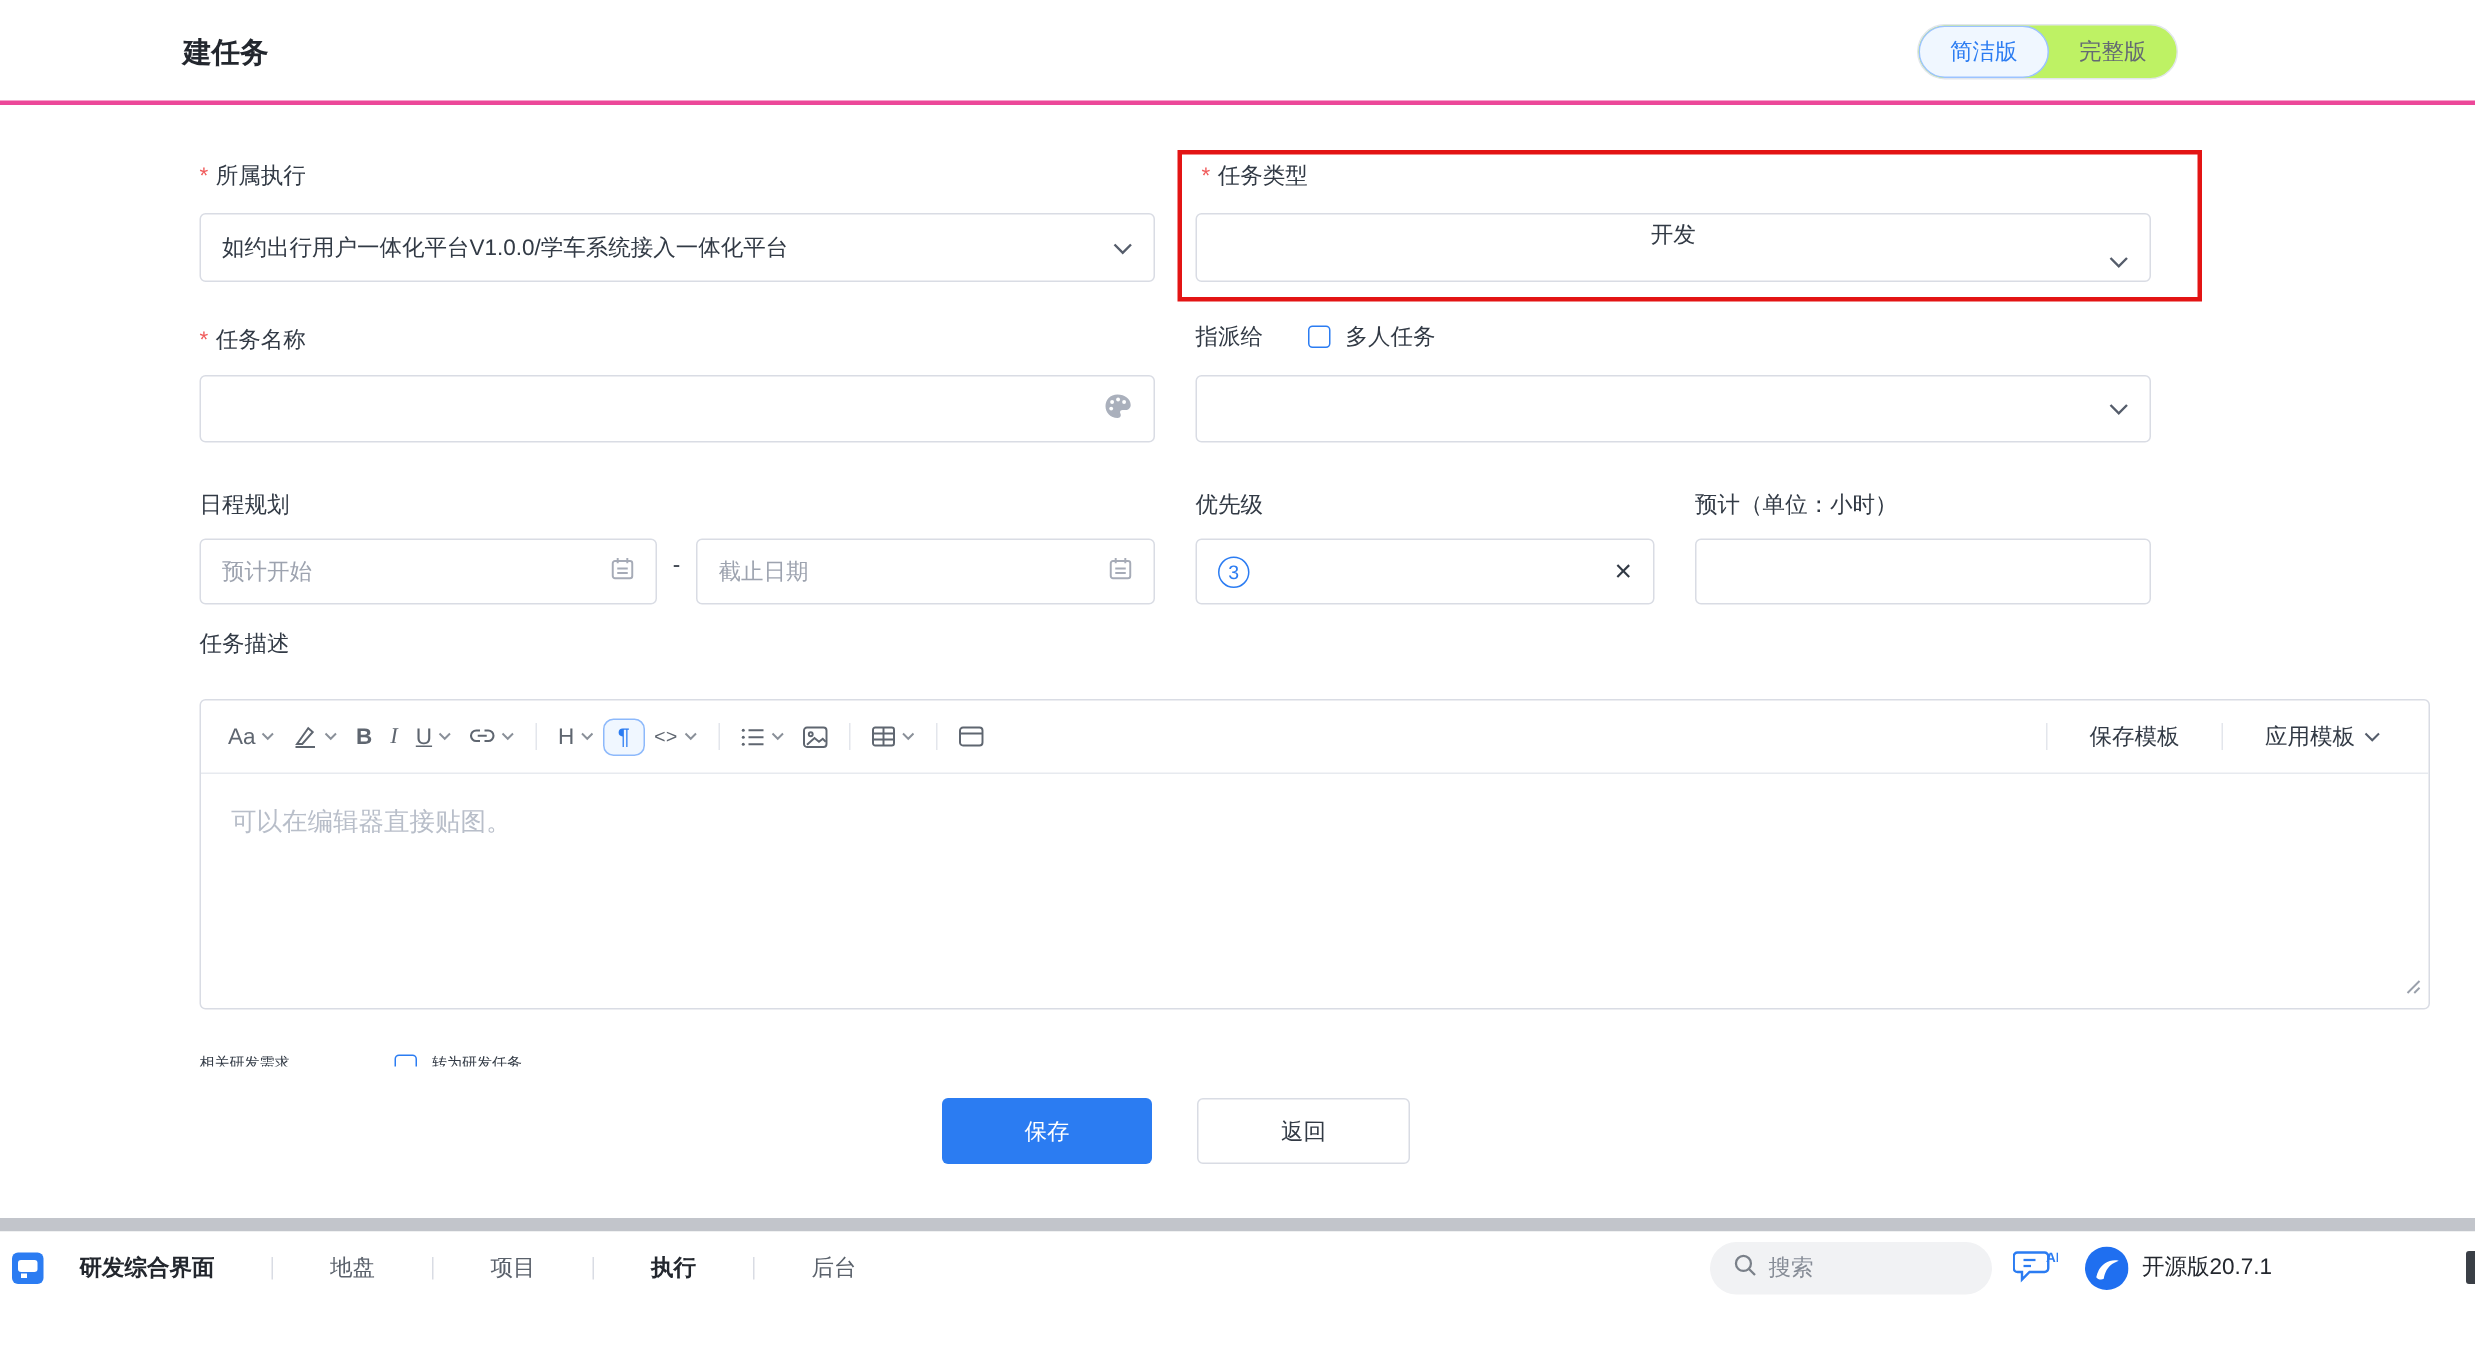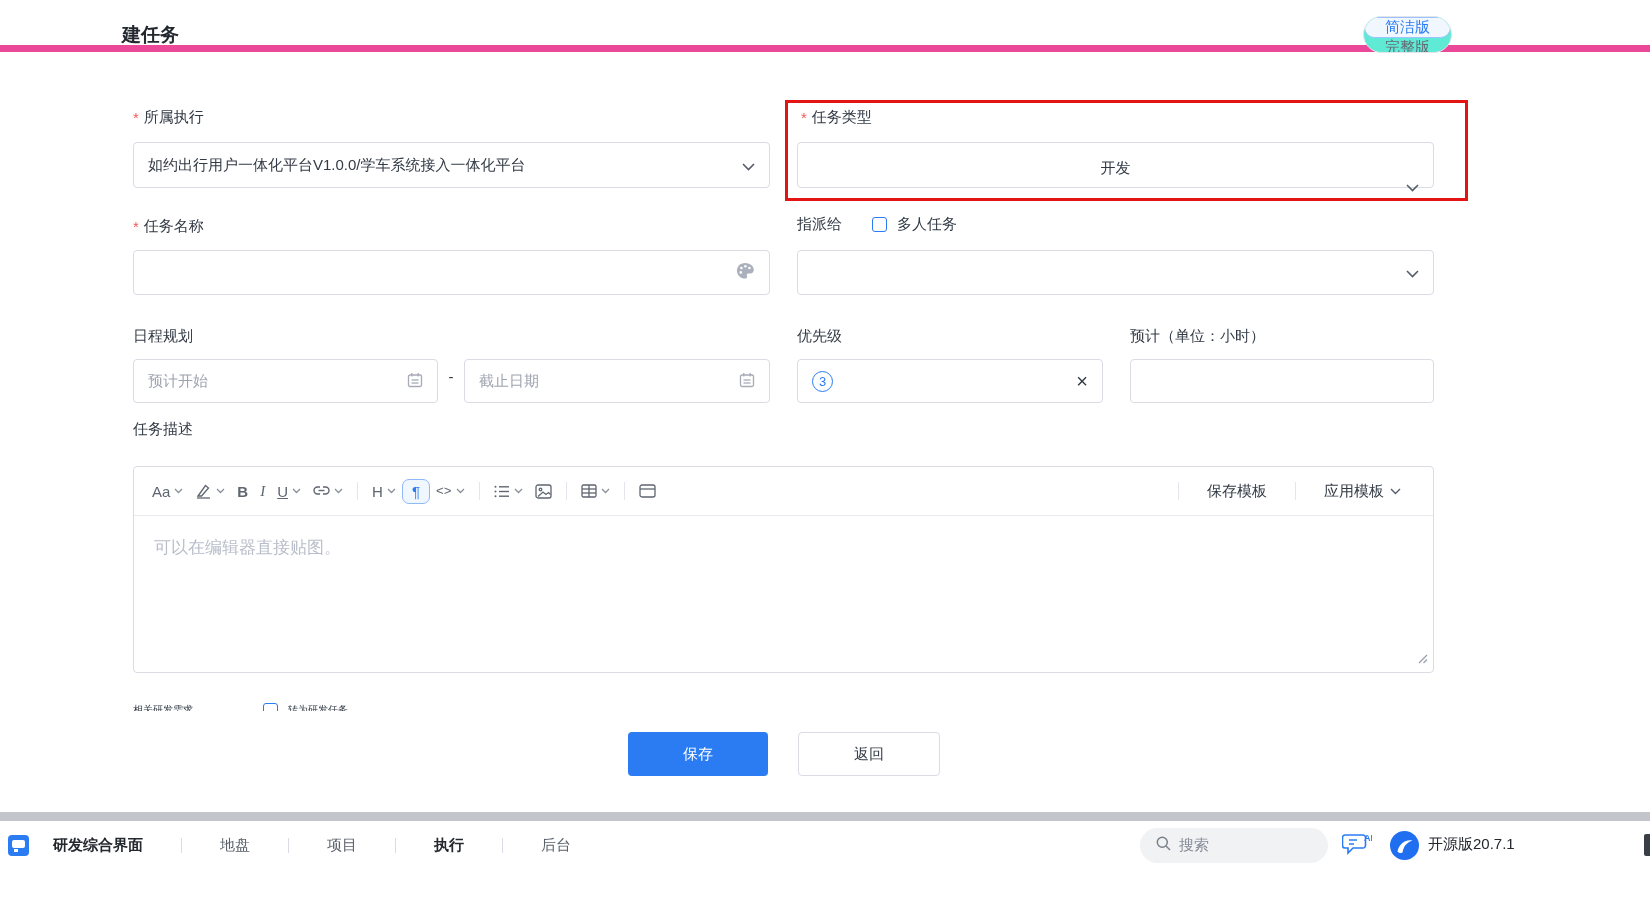--- a/index.html
+++ b/index.html
@@ -1,49 +1,49 @@
 <!DOCTYPE html>
 <html><head>
 <meta charset="utf-8">
 <style>
   * { margin:0; padding:0; box-sizing:border-box; }
   html,body { width:1650px; height:908px; overflow:hidden; background:#fff;
     font-family:"Liberation Sans","DejaVu Sans",sans-serif; color:#323a45; }
   .screen { position:relative; width:1650px; height:908px; background:#fff; }
 
   
-  .header { position:absolute; left:0; top:0; width:1650px; height:52px; background:#fff;
-    border-bottom:7px solid #ec4899; }
+  .header { position:absolute; left:0; top:0; width:1650px; height:70px; background:#fff;
+    border-bottom:3px solid #ec4899; }
   .page-title { position:absolute; left:122px; top:22px; font-size:19px; font-weight:bold; color:#23272e; }
   .mode-toggle { position:absolute; right:198px; top:16px; height:37px; display:flex;
-    border:1px solid #e2e6ec; border-radius:19px; overflow:hidden; background:#5eead4;flex-direction:column; }
+    border:1px solid #e2e6ec; border-radius:19px; overflow:hidden; background:#bef264; }
   .mode-btn { display:flex; align-items:center; justify-content:center; padding:0 20px; font-size:15px;
     color:#646a73; cursor:pointer; }
   .mode-btn.active { background:#f0f7ff; color:#2b7cf2; border:1px solid #9cc3ff; border-radius:19px; }
 
   
   .flabel { position:absolute; font-size:15px; color:#323a45; display:flex; align-items:center; }
   .req { color:#f05b5b; margin-right:5px; font-size:15px; }
   .fbox { position:absolute; border:1px solid #d9dce4; border-radius:4px; background:#fff;
-    display:flex; align-items:center; padding:16px 14px; font-size:15px; color:#323a45; }
+    display:flex; align-items:center; padding:4px 14px; font-size:15px; color:#323a45; }
   .placeholder { color:#9da3af; }
   .chev { margin-left:auto; flex:none; }
   .red-annotation { position:absolute; left:785px; top:100px; width:683px; height:101px;
     border:3px solid #e31414; pointer-events:none; }
 
   .checkbox { width:15px; height:15px; border:1px solid #2b7cf2; border-radius:3px; background:#fff;
     display:inline-block; flex:none; }
   .dash-sep { position:absolute; left:446px; top:368px; width:10px; text-align:center; font-size:15px; color:#323a45; }
 
   .prio-badge { width:21px; height:21px; border:1px solid #2b7cf2; border-radius:50%; color:#2b7cf2;
     font-size:13px; display:flex; align-items:center; justify-content:center; flex:none; }
   .clear-x { margin-left:auto; font-size:20px; color:#323a45; line-height:1; }
 
   
-  .editor { position:absolute; left:133px; top:466px; width:1301px; height:207px;
+  .editor { position:absolute; left:133px; top:466px; width:1487px; height:207px;
     border:1px solid #d9dce4; border-radius:4px; background:#fff; }
   .toolbar { height:49px; border-bottom:1px solid #e7eaef; display:flex; align-items:center; padding:0 12px; }
   .tbtn { display:flex; align-items:center; gap:4px; padding:4px 6px; color:#5f6670; font-size:15px;
     border-radius:4px; }
   .tbtn svg { display:block; }
   .tsep { width:1px; height:18px; background:#e3e6ec; margin:0 8px; flex:none; }
   .tbtn.active { border:1px solid #8db9fb; background:#f0f7ff; color:#2b7cf2; padding:3px 9px; border-radius:7px; }
   .tpl-actions { margin-left:auto; display:flex; }
   .tpl-btn { font-size:15px; color:#323a45; padding:0 20px; display:flex; align-items:center; gap:6px; }
   .editor-body { position:relative; height:157px; }

